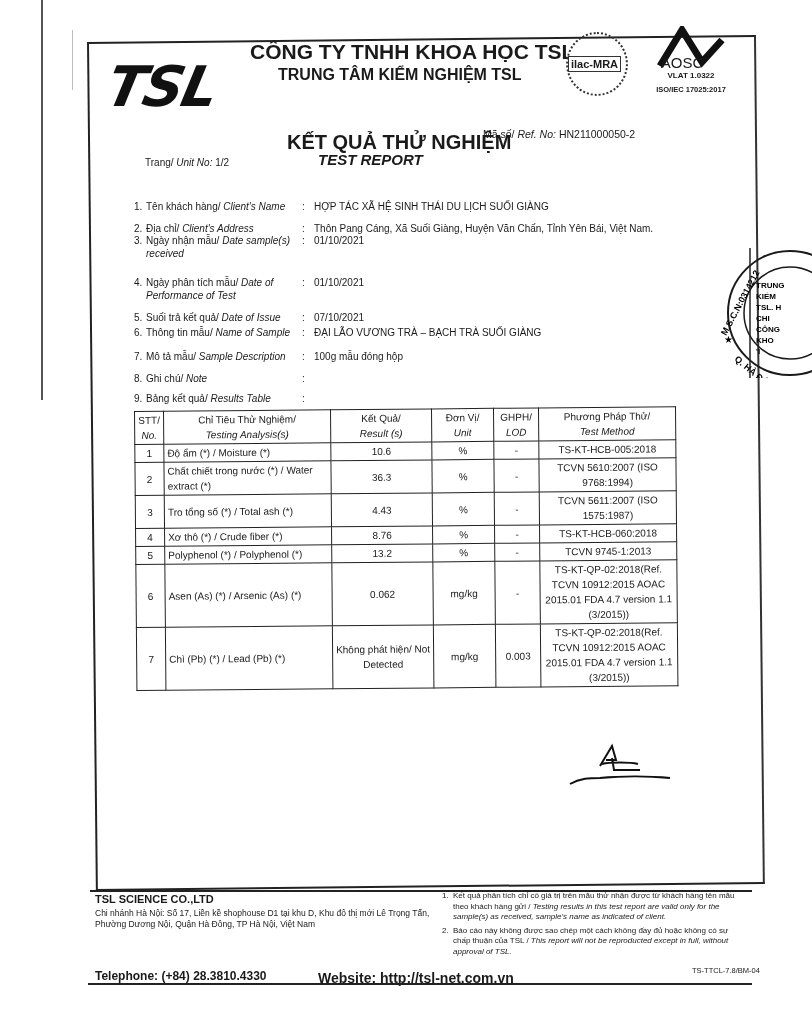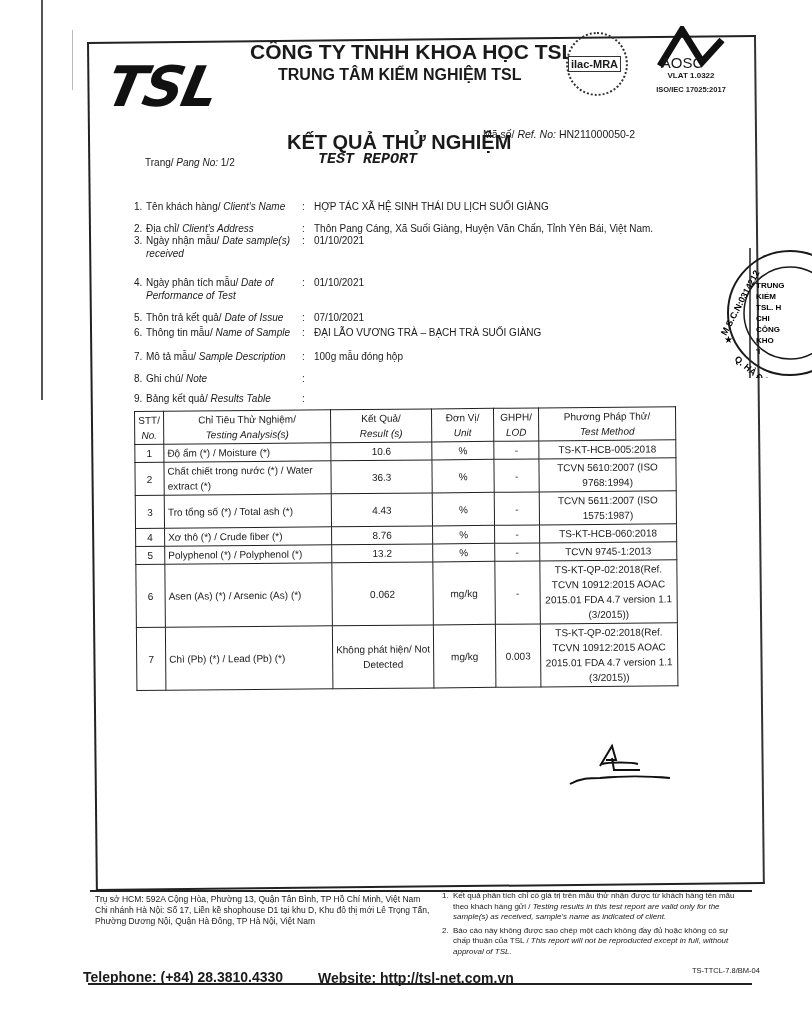--- a/index.html
+++ b/index.html
@@ -11,21 +11,21 @@
   .co-name { position:absolute; left:250px; top:40px; font-weight:bold; font-size:21px; color:#1a1a1a; }
   .center-name { position:absolute; left:278px; top:66px; font-weight:bold; font-size:16px; }
   .ilac { position:absolute; left:566px; top:32px; width:58px; height:60px; border-radius:50%; border:2px dotted #333; display:flex; align-items:center; justify-content:flex-start; font-size:11px; font-weight:bold; }
   .ilac .inner { border:1px solid #333; padding:1px 2px; background:#fff; }
   .aosc { position:absolute; left:646px; top:26px; width:90px; text-align:center; }
   .aosc svg { display:block; margin:0 auto; }
   .aosc .a1 { font-size:15px; margin-top:-14px; margin-left:-18px; }
   .aosc .a2 { font-size:8px; font-weight:bold; }
   .aosc .a3 { font-size:7.5px; font-weight:bold; margin-top:5px; }
   .title-vn { position:absolute; left:287px; top:131px; font-weight:bold; font-size:20px; }
-  .title-en { position:absolute; left:318px; top:151px; font-weight:bold; font-style:italic; font-size:15px;font-family:Liberation Mono, monospace; }
+  .title-en { position:absolute; left:318px; top:151px; font-weight:bold; font-style:italic; font-size:15px; }
   .ref { position:absolute; left:483px; top:128px; font-size:10.5px; }
   .page-no { position:absolute; left:145px; top:157px; font-size:10px; }
   .info { position:absolute; left:134px; font-size:10px; line-height:13px; }
   .info .num { display:inline-block; width:12px; }
   .info .lbl { display:inline-block; width:158px; vertical-align:top; }
   .info .colon { position:absolute; left:168px; top:0; }
   .info .val { position:absolute; left:180px; top:0; white-space:nowrap; }
   .info .val.bold { font-weight:normal; }
   .results { position:absolute; left:134px; top:411px; border-collapse:collapse; font-size:10px; transform:rotate(-0.5deg); transform-origin:top left; }
   .results th, .results td { border:1px solid #222; padding:1px 3px; text-align:center; vertical-align:middle; line-height:15px; }
@@ -34,21 +34,21 @@
   .c-no { width:22px; } .c-an { width:160px; } .c-res { width:94px; } .c-unit { width:55px; } .c-lod { width:38px; } .c-meth { width:130px; }
   .stamp { position:absolute; left:710px; top:248px; width:110px; height:130px; }
   .sig { position:absolute; left:560px; top:738px; }
   .footer-rule { position:absolute; left:90px; top:890px; width:662px; height:2px; background:#222; }
   .footer-left { position:absolute; left:95px; top:894px; width:345px; font-size:8.5px; line-height:11px; }
   .footer-left .fc { font-weight:bold; font-size:11px; margin-bottom:3px; }
   .footer-right { position:absolute; left:442px; top:891px; width:300px; font-size:8px; line-height:10.5px; }
   .footer-right .n { display:flex; margin-bottom:3px; }
   .footer-right .n .d { width:11px; flex:none; }
   .website { position:absolute; left:318px; top:970px; font-size:14px; font-weight:bold; }
-  .phone { position:absolute; left:83px; top:969px; font-size:14px; font-weight:bold; }
+  .phone { position:absolute; left:95px; top:969px; font-size:12px; font-weight:bold; }
   .form-code { position:absolute; left:692px; top:966px; font-size:7.5px; }
   .footer-bottom { position:absolute; left:88px; top:983px; width:664px; height:2px; background:#222; }
   i, .it { font-style:italic; }
 </style>
 </head>
 <body>
 
 <div class="edge-line"></div>
 <div class="edge-line2"></div>
 <div class="sheet"></div>
@@ -71,30 +71,30 @@
 
 <div class="title-vn">KẾT QUẢ THỬ NGHIỆM</div>
 <div class="title-en">TEST REPORT</div>
 <div class="ref">
   <span>Mã số/</span>
   <i>Ref. No:</i>
   <span>HN211000050-2</span>
 </div>
 <div class="page-no">
   <span>Trang/</span>
-  <i>Pang No:</i>
+  <i>Unit No:</i>
   <span>1/2</span>
 </div>
 
 <div id="info-block">
     <div class="info" style="top: 200px;"><span class="num">1.</span><span class="lbl"><span>Tên khách hàng/</span> <i>Client's Name</i></span><span class="colon">:</span><span class="val bold">HỢP TÁC XÃ HỆ SINH THÁI DU LỊCH SUỐI GIÀNG</span></div>
     <div class="info" style="top: 222px;"><span class="num">2.</span><span class="lbl"><span>Địa chỉ/</span> <i>Client's Address</i></span><span class="colon">:</span><span class="val">Thôn Pang Cáng, Xã Suối Giàng, Huyện Văn Chấn, Tỉnh Yên Bái, Việt Nam.</span></div>
     <div class="info" style="top: 234px;"><span class="num">3.</span><span class="lbl"><span>Ngày nhận mẫu/</span> <i>Date sample(s) received</i></span><span class="colon">:</span><span class="val">01/10/2021</span></div>
     <div class="info" style="top: 276px;"><span class="num">4.</span><span class="lbl"><span>Ngày phân tích mẫu/</span> <i>Date of Performance of Test</i></span><span class="colon">:</span><span class="val">01/10/2021</span></div>
-    <div class="info" style="top: 311px;"><span class="num">5.</span><span class="lbl"><span>Thôn trả kết quả/</span> <i>Date of Issue</i></span><span class="colon">:</span><span class="val">07/10/2021</span></div>
+    <div class="info" style="top: 311px;"><span class="num">5.</span><span class="lbl"><span>Suối trả kết quả/</span> <i>Date of Issue</i></span><span class="colon">:</span><span class="val">07/10/2021</span></div>
     <div class="info" style="top: 326px;"><span class="num">6.</span><span class="lbl"><span>Thông tin mẫu/</span> <i>Name of Sample</i></span><span class="colon">:</span><span class="val bold">ĐẠI LÃO VƯƠNG TRÀ – BẠCH TRÀ SUỐI GIÀNG</span></div>
     <div class="info" style="top: 350px;"><span class="num">7.</span><span class="lbl"><span>Mô tả mẫu/</span> <i>Sample Description</i></span><span class="colon">:</span><span class="val">100g mẫu đóng hộp</span></div>
     <div class="info" style="top: 372px;"><span class="num">8.</span><span class="lbl"><span>Ghi chú/</span> <i>Note</i></span><span class="colon">:</span><span class="val"></span></div>
     <div class="info" style="top: 392px;"><span class="num">9.</span><span class="lbl"><span>Bảng kết quả/</span> <i>Results Table</i></span><span class="colon">:</span><span class="val"></span></div>
   </div>
 
 <table class="results">
   <thead>
     <tr>
       <th class="c-no"><span>STT/</span><br><i>No.</i></th>
@@ -184,21 +184,21 @@
   <rect x="60" y="0" width="50" height="130" fill="#fff" opacity="0"></rect>
 </svg>
 
 <svg class="sig" width="120" height="50" viewBox="0 0 120 50">
   <path d="M40 28 L52 8 L56 22 L46 22 M42 26 C50 24 70 24 78 26 M52 20 L54 32 L80 32" fill="none" stroke="#111" stroke-width="2"></path>
   <path d="M10 46 C20 40 30 40 40 40 C60 38 90 38 110 40" fill="none" stroke="#111" stroke-width="2"></path>
 </svg>
 
 <div class="footer-rule"></div>
 <div class="footer-left">
-  <div>Trụ sở HCM: 592A Cộng Hòa, Phường 13, Quận Tân Bình, TP Hồ Chí Minh, Việt Nam</div>
+  <div class="fc">TSL SCIENCE CO.,LTD</div>
   <div>Chi nhánh Hà Nội: Số 17, Liền kề shophouse D1 tại khu D, Khu đô thị mới Lê Trọng Tấn, Phường Dương Nội, Quận Hà Đông, TP Hà Nội, Việt Nam</div>
 </div>
 <div class="phone">Telephone: (+84) 28.3810.4330</div>
 <div class="website">
   <span>Website:</span>
   <span style="text-decoration:underline;">http://tsl-net.com.vn</span>
 </div>
 <div class="footer-right">
   <div class="n">
     <span class="d">1.</span>

